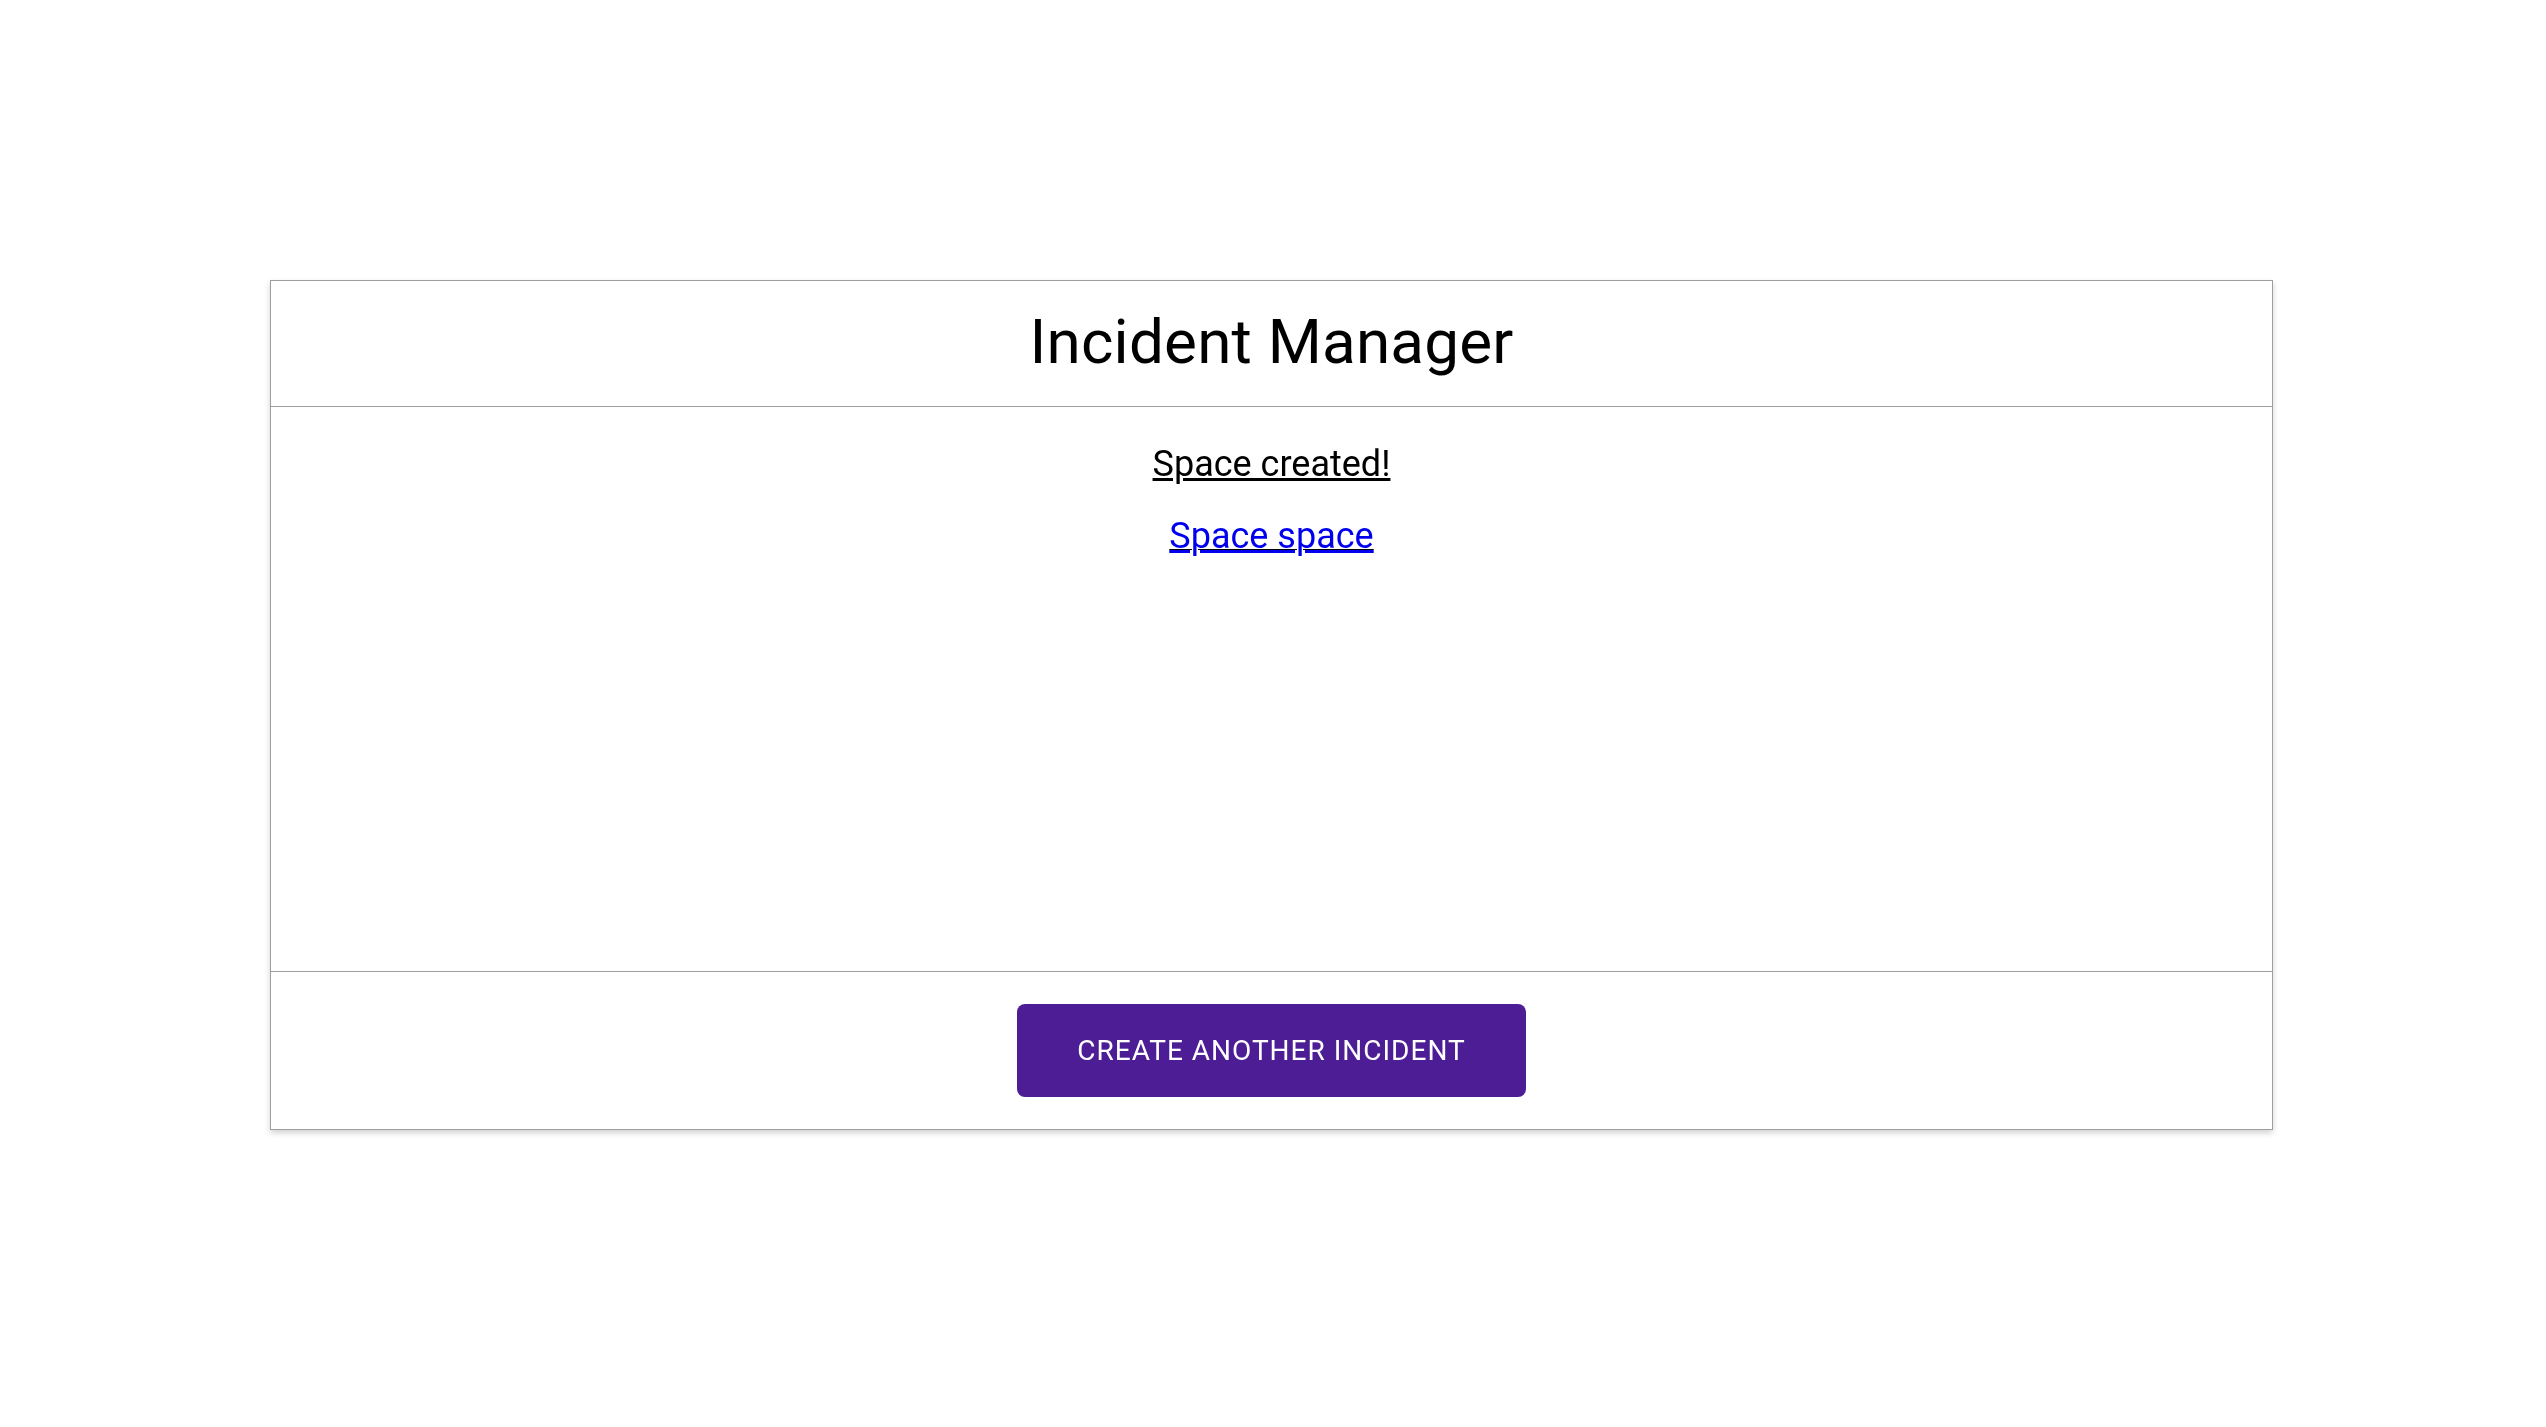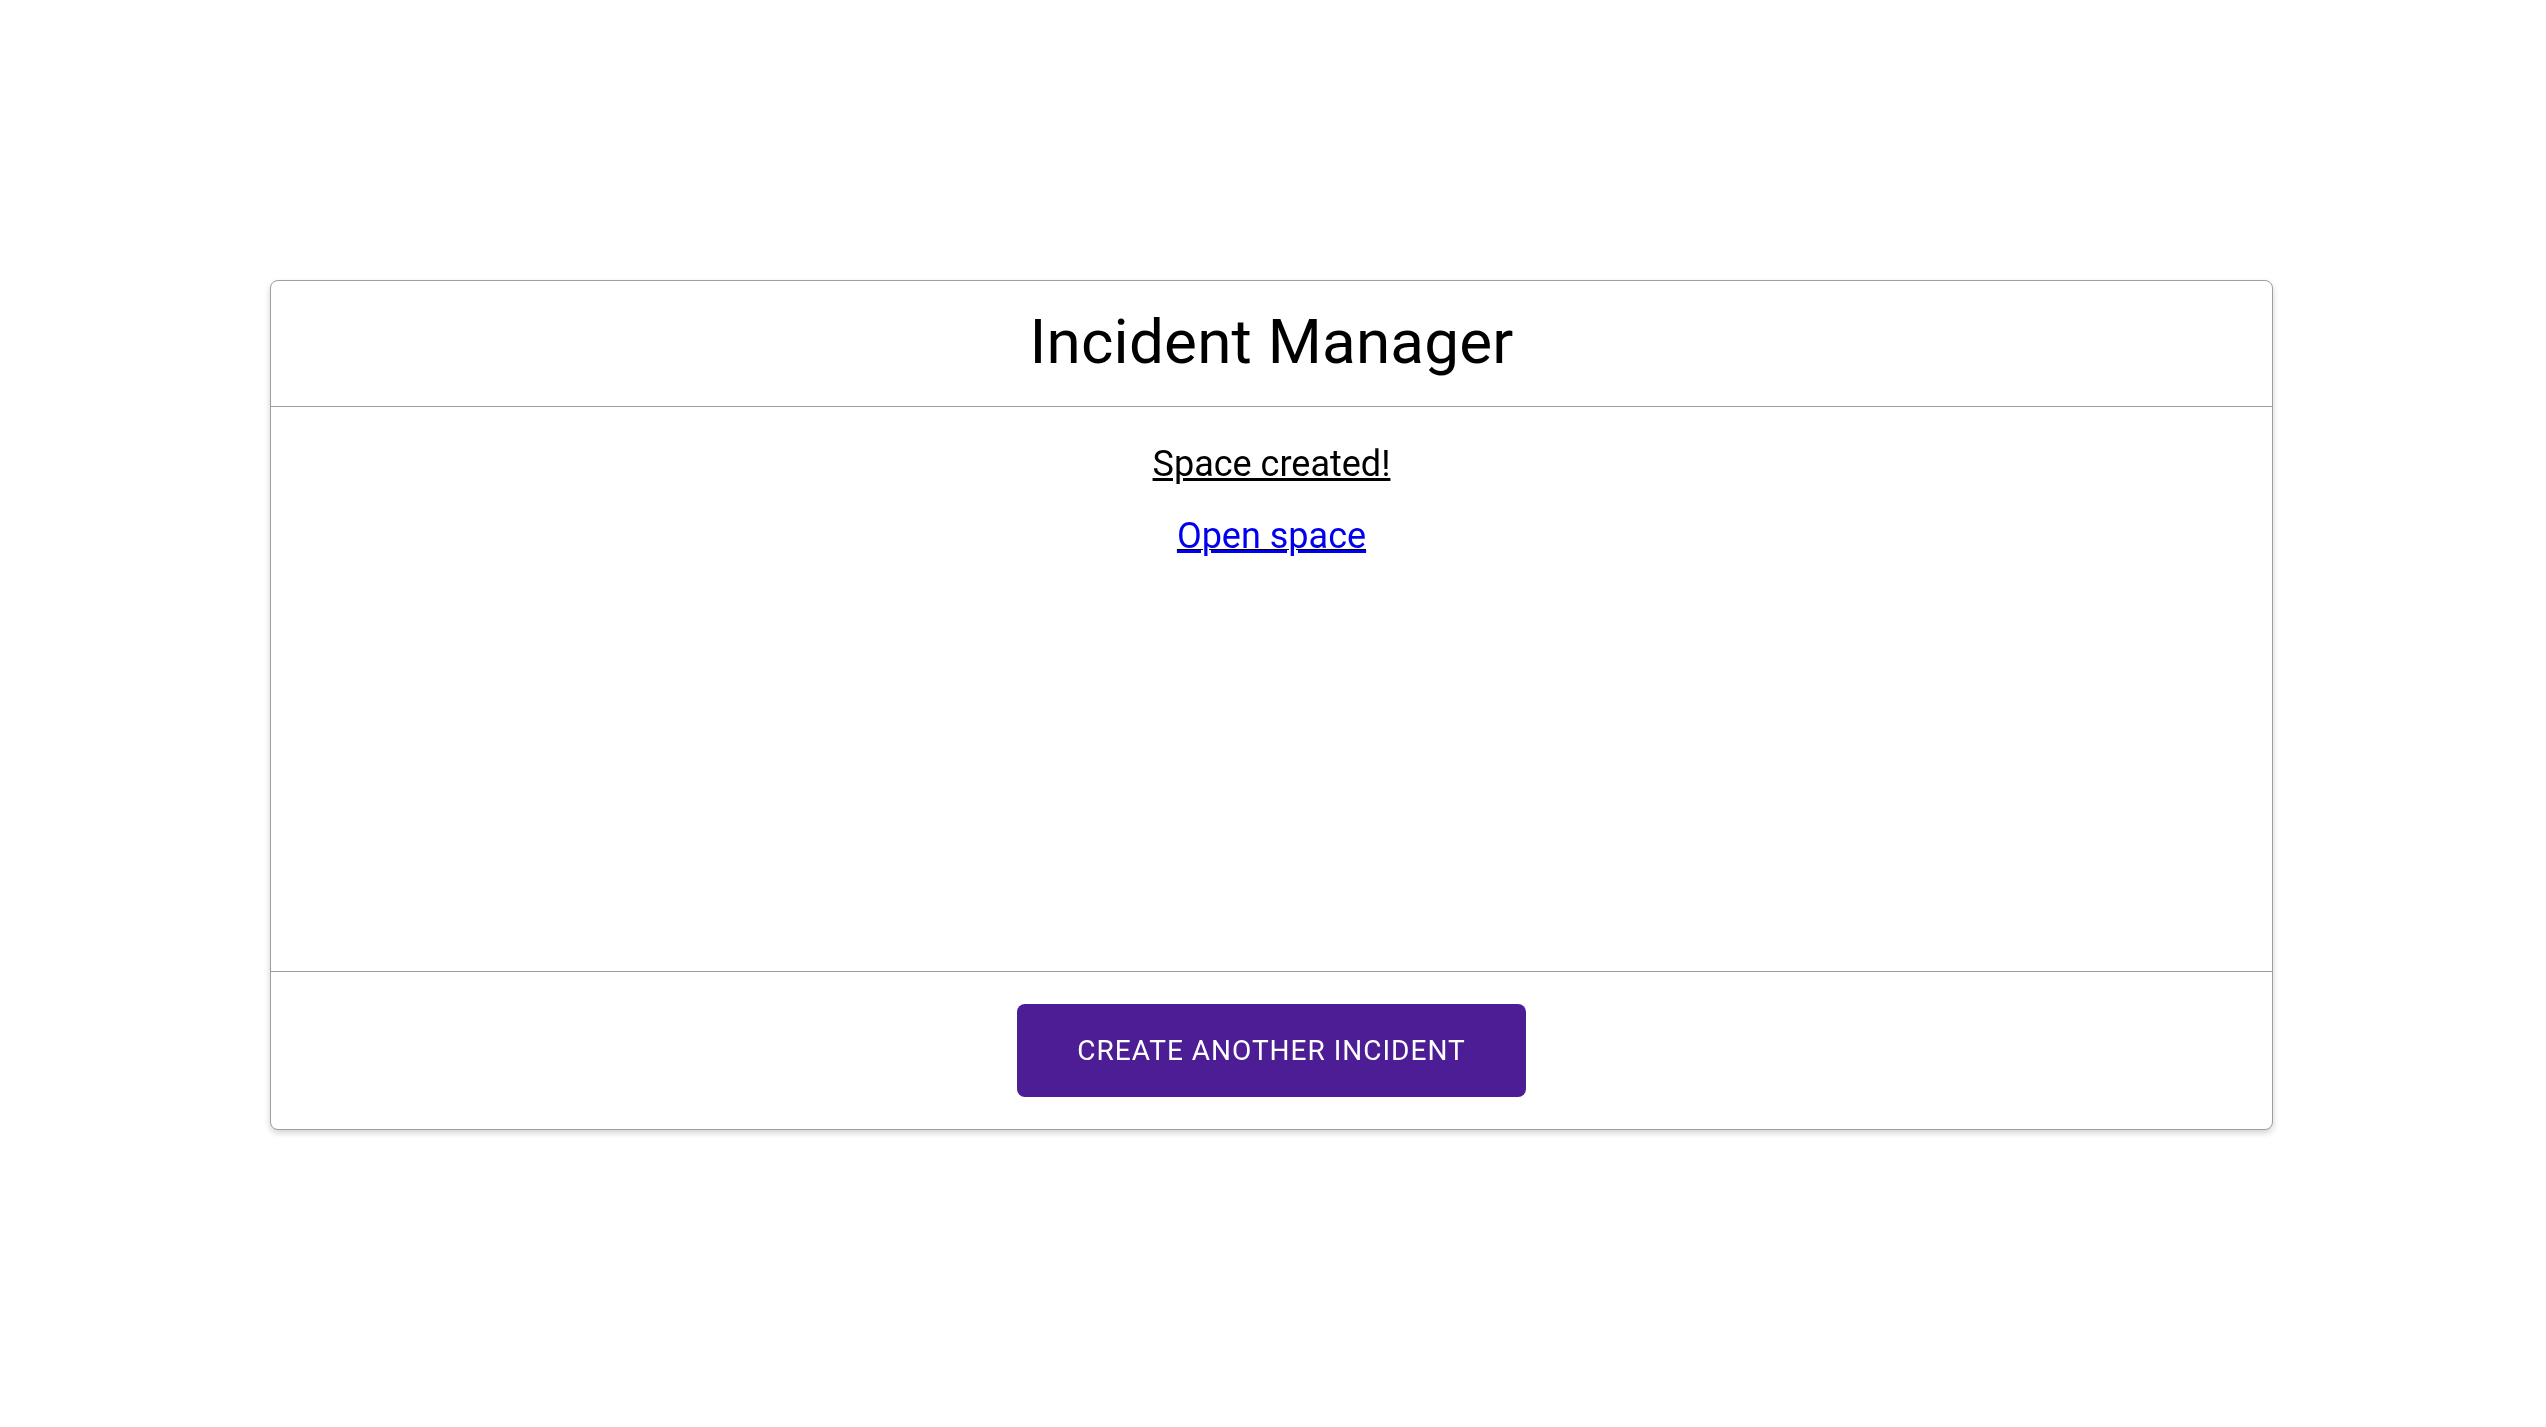--- a/index.html
+++ b/index.html
@@ -15,21 +15,21 @@
       height: 1427px;
       position: relative;
     }
     
     .card {
       position: absolute;
       left: 270px;
       top: 280px;
       width: 2003px;
       border: 1px solid #9e9e9e;
-      border-radius: 8px;
+      border-radius: 0;
       background: #ffffff;
       box-shadow: 0 3px 6px rgba(0,0,0,0.18);
       display: flex;
       flex-direction: column;
     }
     
     .card-header {
       border-bottom: 1px solid #9e9e9e;
       text-align: center;
       padding: 24px 0 28px 0;
@@ -88,20 +88,20 @@
 <body>
 
 <div class="card">
 
   <div class="card-header">
     <h1 class="card-title">Incident Manager</h1>
   </div>
 
   <div class="card-body">
     <div class="status-text">Space created!</div>
-    <a class="open-link">Open space</a>
+    <a class="open-link">Space space</a>
   </div>
 
   <div class="card-footer">
     <button class="primary-button">CREATE ANOTHER INCIDENT</button>
   </div>
 
 </div>
 
 </body></html>

